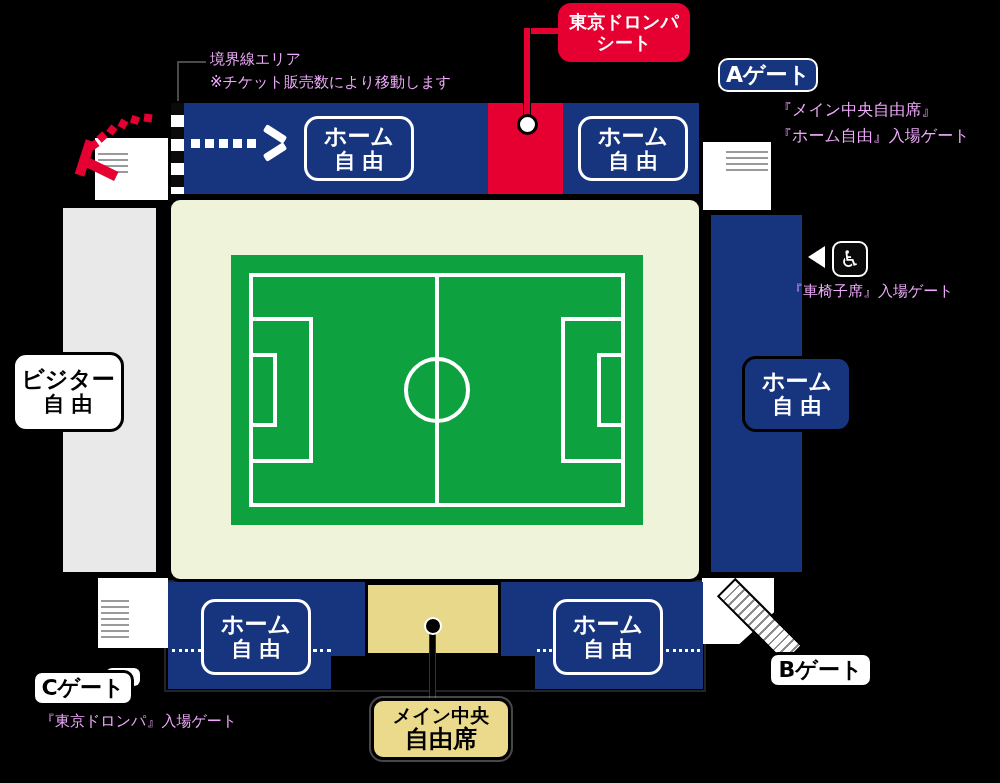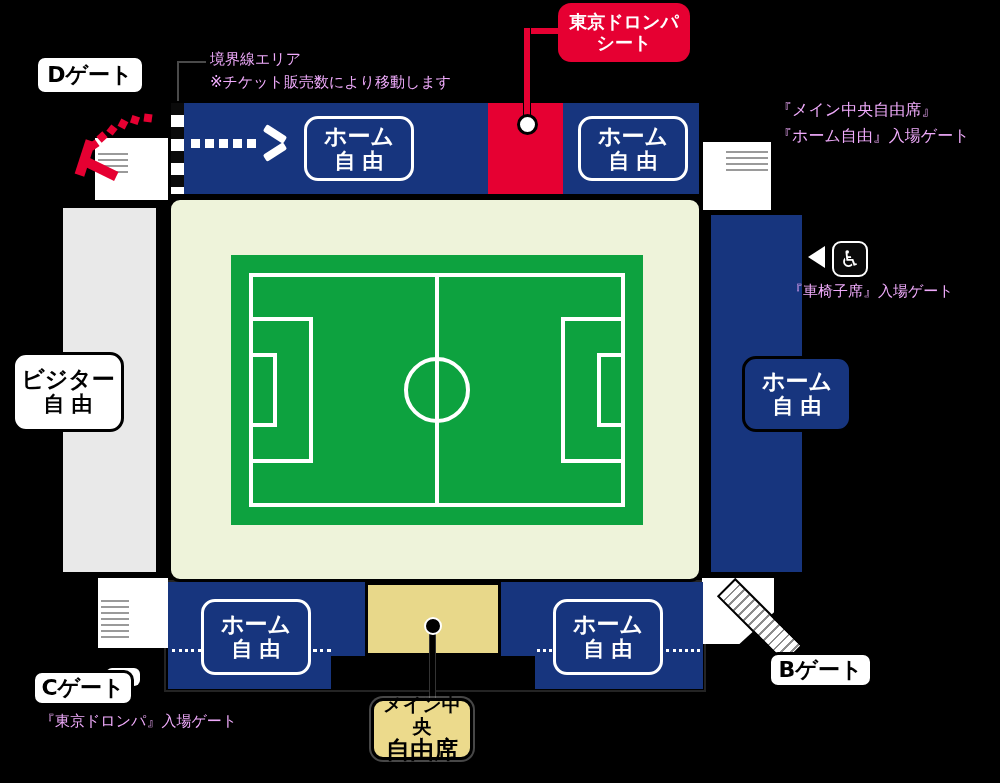--- a/index.html
+++ b/index.html
@@ -174,37 +174,37 @@
     <span class="l2">自由</span>
   </div>
   <div class="lab lab-outline" style="left:553px;top:599px;width:110px;height:76px;">
     <span class="l1">ホーム</span>
     <span class="l2">自由</span>
   </div>
 
   
   <div class="blackline" style="left:430px;top:634px;width:5px;height:68px;"></div>
   <div class="anchor-dot" style="left:424px;top:617px;"></div>
-  <div class="lab lab-yellow" style="left:371px;top:698px;width:102px;height:62px;">
+  <div class="lab lab-yellow" style="left:371px;top:698px;width:140px;height:62px;">
     <span class="y1">メイン中央</span>
     <span class="y2">自由席</span>
   </div>
 
   
   <div class="redline" style="left:524px;top:28px;width:36px;height:6px;"></div>
   <div class="redline" style="left:524px;top:28px;width:6px;height:88px;"></div>
   <div class="anchor-circle" style="left:517px;top:114px;"></div>
   <div class="lab lab-red" style="left:558px;top:3px;width:132px;height:59px;">
     <span class="r1">東京ドロンパ</span>
     <span class="r2">シート</span>
   </div>
 
   
-  <div class="gate gate-white" style="left:35px;top:55px;width:110px;height:40px;">
-    <span>Dゲート</span>
+  <div class="gate gate-blue" style="left:718px;top:58px;width:100px;height:34px;">
+    <span>Aゲート</span>
   </div>
   <div class="gate gate-white" style="left:32px;top:670px;width:102px;height:36px;">
     <span>Cゲート</span>
   </div>
   <div class="gate gate-white" style="left:768px;top:652px;width:105px;height:36px;">
     <span>Bゲート</span>
   </div>
 
   
   <div class="nline" style="left:177px;top:61px;width:2px;height:40px;"></div>

